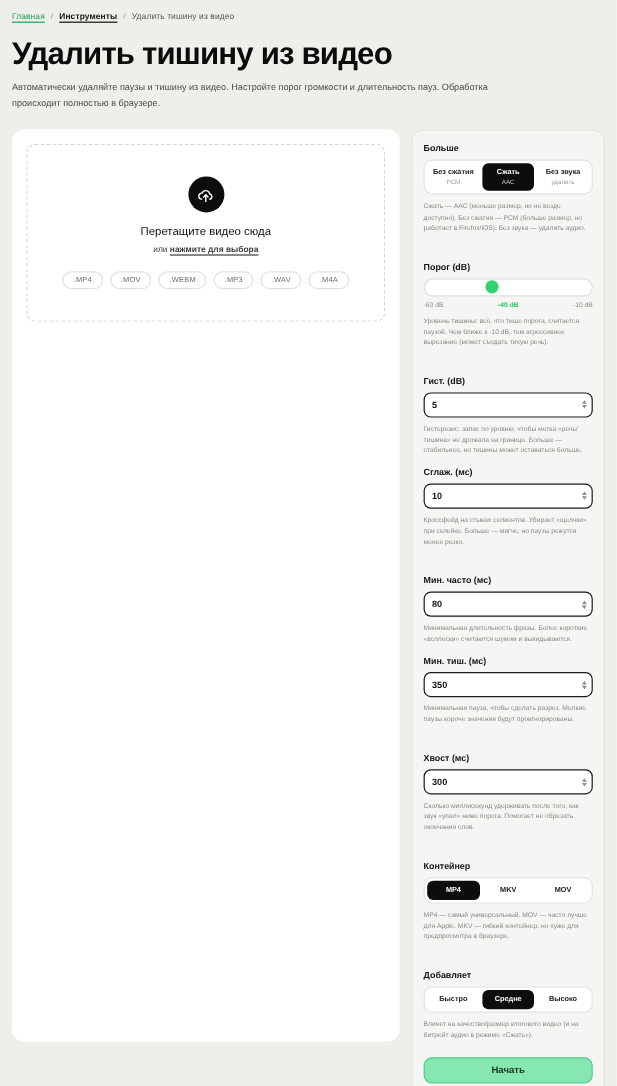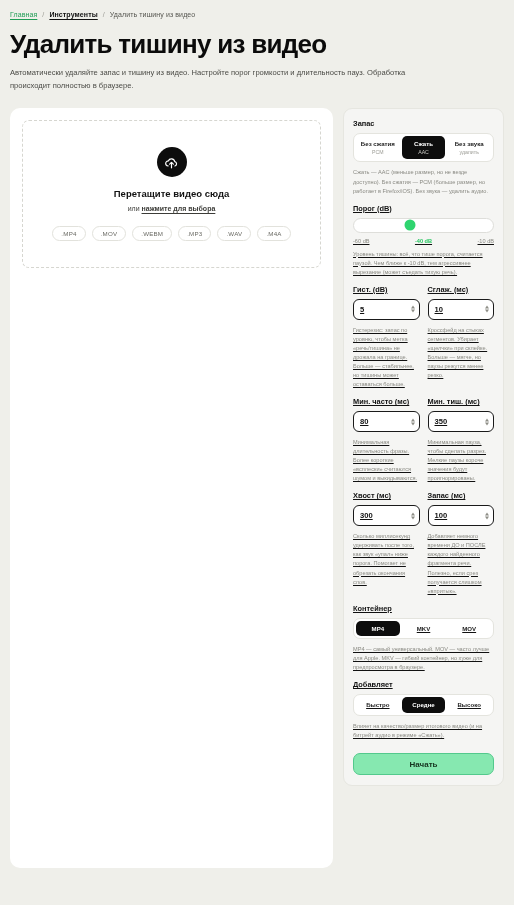--- a/index.html
+++ b/index.html
@@ -83,21 +83,21 @@
   }
   .cloud-badge {
     width: 30px; height: 30px;
     border-radius: 50%;
     background: #0d0d0d;
     display: flex; align-items: center; justify-content: center;
   }
   .drop-title {
     margin-top: 11px;
     font-size: 9.5px;
-    font-weight: bold;
+    font-weight: normal;
     color: #121212;
   }
   .drop-sub {
     margin-top: 6px;
     font-size: 7px;
     color: #3c3c38;
   }
   .drop-sub .pick {
     font-weight: bold;
     text-decoration: underline;
@@ -129,21 +129,21 @@
     border: 1px solid #e6e6e0;
     border-radius: 9px;
     padding: 10px 9px;
   }
   .sec-label {
     font-size: 7.4px;
     font-weight: bold;
     color: #121212;
     margin-bottom: 5px;
   }
-  .sec + .sec { margin-top: 8px; text-decoration: underline; }
+  .sec + .sec { margin-top: 22px; }
 
   
   .seg {
     display: flex;
     background: #ffffff;
     border: 1px solid #e4e4de;
     border-radius: 7px;
     padding: 2px;
     gap: 2px;
   }
@@ -202,21 +202,21 @@
   .scale {
     display: flex;
     justify-content: space-between;
     margin-top: 5px;
     font-size: 5.6px;
     color: #8a8a83;
   }
   .scale .cur { color: #22c55e; font-weight: bold; }
 
   
-  .grid2 { display: flex; gap: 8px; }
+  .grid2 { display: flex; gap: 8px; flex-direction: column; }
   .col { flex: 1 1 0; min-width: 0; }
   .num-wrap {
     position: relative;
     background: #ffffff;
     border: 1px solid #1a1a1a;
     border-radius: 6px;
     height: 21px;
     display: flex;
     align-items: center;
     padding: 0 14px 0 6px;
@@ -265,21 +265,21 @@
 <nav class="breadcrumb">
   <span class="crumb-home">Главная</span>
   <span class="crumb-sep">/</span>
   <span class="crumb-tools">Инструменты</span>
   <span class="crumb-sep">/</span>
   <span class="crumb-current">Удалить тишину из видео</span>
 </nav>
 
 <header class="page-head">
   <h1 class="page-title">Удалить тишину из видео</h1>
-  <p class="page-sub">Автоматически удаляйте запас и тишину из видео. Настройте порог громкости и длительность пауз. Обработка происходит полностью в браузере.</p>
+  <p class="page-sub">Автоматически удаляйте паузы и тишину из видео. Настройте порог громкости и длительность пауз. Обработка происходит полностью в браузере.</p>
 </header>
 
 <div class="workspace">
 
   <section class="drop-card">
     <div class="dropzone">
       <div class="cloud-badge">
         <svg width="15" height="15" viewBox="0 0 24 24" fill="none" stroke="#ffffff" stroke-width="1.9" stroke-linecap="round" stroke-linejoin="round">
           <path d="M6.5 17.5a4 4 0 0 1 .4-8 5.4 5.4 0 0 1 10.3 1.1 3.6 3.6 0 0 1 .3 7"></path>
           <path d="M12 20.5V12"></path>
@@ -298,21 +298,21 @@
         <span class="chip">.WAV</span>
         <span class="chip">.M4A</span>
       </div>
     </div>
   </section>
 
   <aside class="settings">
 
     
     <div class="sec">
-      <div class="sec-label">Запас</div>
+      <div class="sec-label">Больше</div>
       <div class="seg">
         <button class="seg-btn">
           <span class="t1">Без сжатия</span>
           <span class="t2">PCM</span>
         </button>
         <button class="seg-btn active">
           <span class="t1">Сжать</span>
           <span class="t2">AAC</span>
         </button>
         <button class="seg-btn">
@@ -395,31 +395,20 @@
         <div class="sec-label">Хвост (мс)</div>
         <div class="num-wrap">
           <span class="num-val">300</span>
           <span class="spin">
               <i class="up"></i>
               <i class="down"></i>
             </span>
         </div>
         <p class="hint">Сколько миллисекунд удерживать после того, как звук «упал» ниже порога. Помогает не обрезать окончания слов.</p>
       </div>
-      <div class="col">
-        <div class="sec-label">Запас (мс)</div>
-        <div class="num-wrap">
-          <span class="num-val">100</span>
-          <span class="spin">
-              <i class="up"></i>
-              <i class="down"></i>
-            </span>
-        </div>
-        <p class="hint">Добавляет немного времени ДО и ПОСЛЕ каждого найденного фрагмента речи. Полезно, если срез получается слишком «впритык».</p>
-      </div>
     </div>
 
     
     <div class="sec">
       <div class="sec-label">Контейнер</div>
       <div class="seg">
         <button class="seg-btn active">
           <span class="t1">MP4</span>
         </button>
         <button class="seg-btn">

